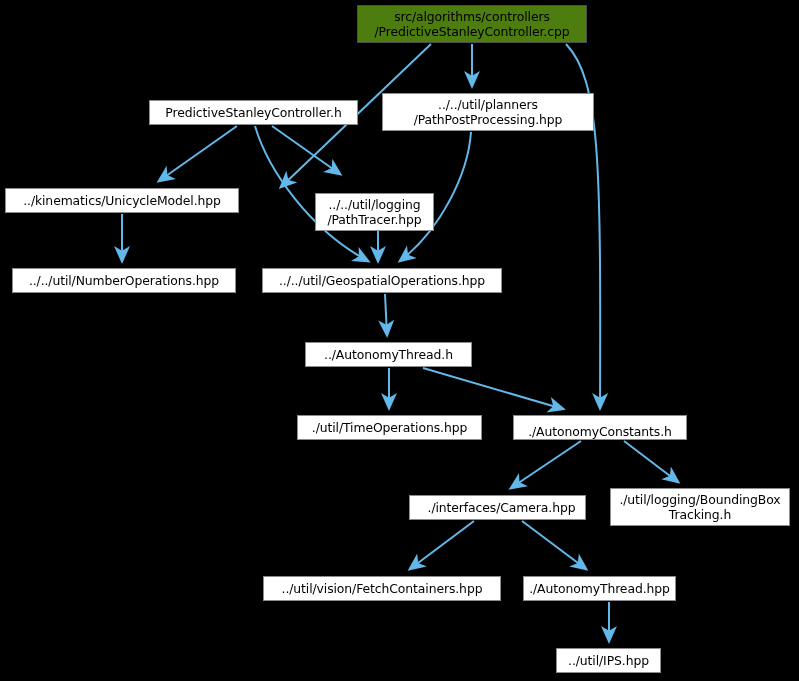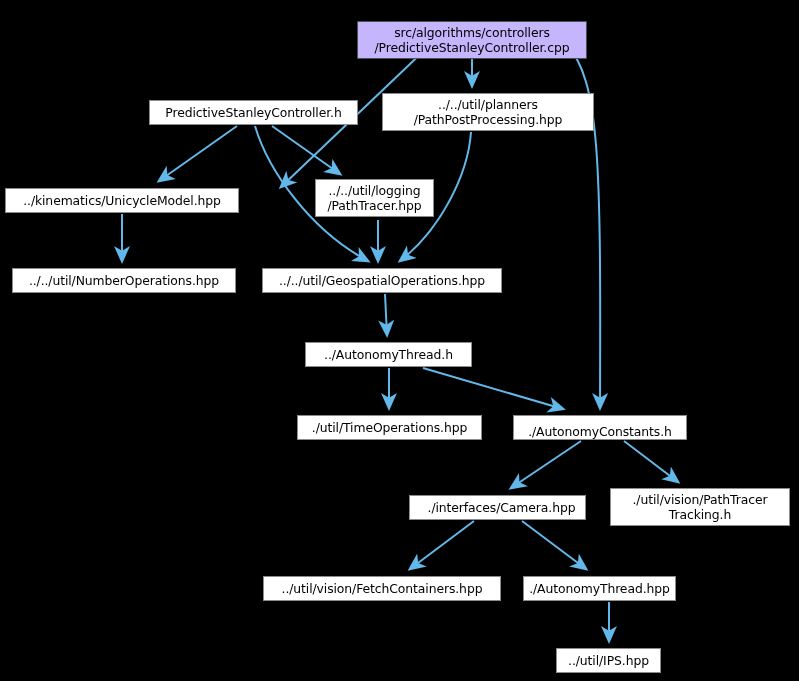--- a/index.html
+++ b/index.html
@@ -34,23 +34,22 @@
     background: #ffffff;
     border: 1px solid #8c8c8c;
     color: #000000;
     font-size: 12.4px;
     line-height: 15px;
     letter-spacing: -0.1px;
     white-space: pre;
     z-index: 2;
   }
   .node.root {
-    background: #c4b5fd;
+    background: #4d7c0f;
     border: 1px solid #4d4d4d;
-    margin-top: 16px;
   }
   .node .label {
     display: block;
     white-space: pre;
   }
 </style>
 </head>
 <body>
 
 <div id="graph-root">
@@ -82,28 +81,28 @@
       </g>
   </svg>
 
   <div id="nodes-group">
       <div class="node root" style="left: 357px; top: 5px; width: 230px; height: 38px;"><span class="label">src/algorithms/controllers
 /PredictiveStanleyController.cpp</span></div>
       <div class="node" style="left: 149px; top: 100px; width: 209px; height: 25px;"><span class="label">PredictiveStanleyController.h</span></div>
       <div class="node" style="left: 382px; top: 93px; width: 212px; height: 38px;"><span class="label">../../util/planners
 /PathPostProcessing.hpp</span></div>
       <div class="node" style="left: 5px; top: 188px; width: 234px; height: 25px;"><span class="label">../kinematics/UnicycleModel.hpp</span></div>
-      <div class="node" style="left: 315px; top: 179px; width: 119px; height: 38px;"><span class="label">../../util/logging
+      <div class="node" style="left: 315px; top: 193px; width: 119px; height: 38px;"><span class="label">../../util/logging
 /PathTracer.hpp</span></div>
       <div class="node" style="left: 12px; top: 268px; width: 224px; height: 25px;"><span class="label">../../util/NumberOperations.hpp</span></div>
       <div class="node" style="left: 262px; top: 268px; width: 240px; height: 25px;"><span class="label">../../util/GeospatialOperations.hpp</span></div>
       <div class="node" style="left: 305px; top: 342px; width: 167px; height: 25px;"><span class="label">../AutonomyThread.h</span></div>
       <div class="node" style="left: 297px; top: 415px; width: 185px; height: 25px;"><span class="label">./util/TimeOperations.hpp</span></div>
       <div class="node" style="left: 513px; top: 415px; width: 174px; height: 25px; align-items: flex-end;"><span class="label">./AutonomyConstants.h</span></div>
       <div class="node" style="left: 409px; top: 495px; width: 177px; height: 25px; padding-left: 8px;"><span class="label">./interfaces/Camera.hpp</span></div>
-      <div class="node" style="left: 610px; top: 488px; width: 180px; height: 38px;"><span class="label">./util/vision/PathTracer
+      <div class="node" style="left: 610px; top: 488px; width: 180px; height: 38px;"><span class="label">./util/logging/BoundingBox
 Tracking.h</span></div>
       <div class="node" style="left: 263px; top: 576px; width: 238px; height: 25px;"><span class="label">../util/vision/FetchContainers.hpp</span></div>
       <div class="node" style="left: 523px; top: 576px; width: 153px; height: 25px;"><span class="label">./AutonomyThread.hpp</span></div>
       <div class="node" style="left: 556px; top: 648px; width: 105px; height: 25px;"><span class="label">../util/IPS.hpp</span></div>
     </div>
 
 </div>
 
 </body></html>

